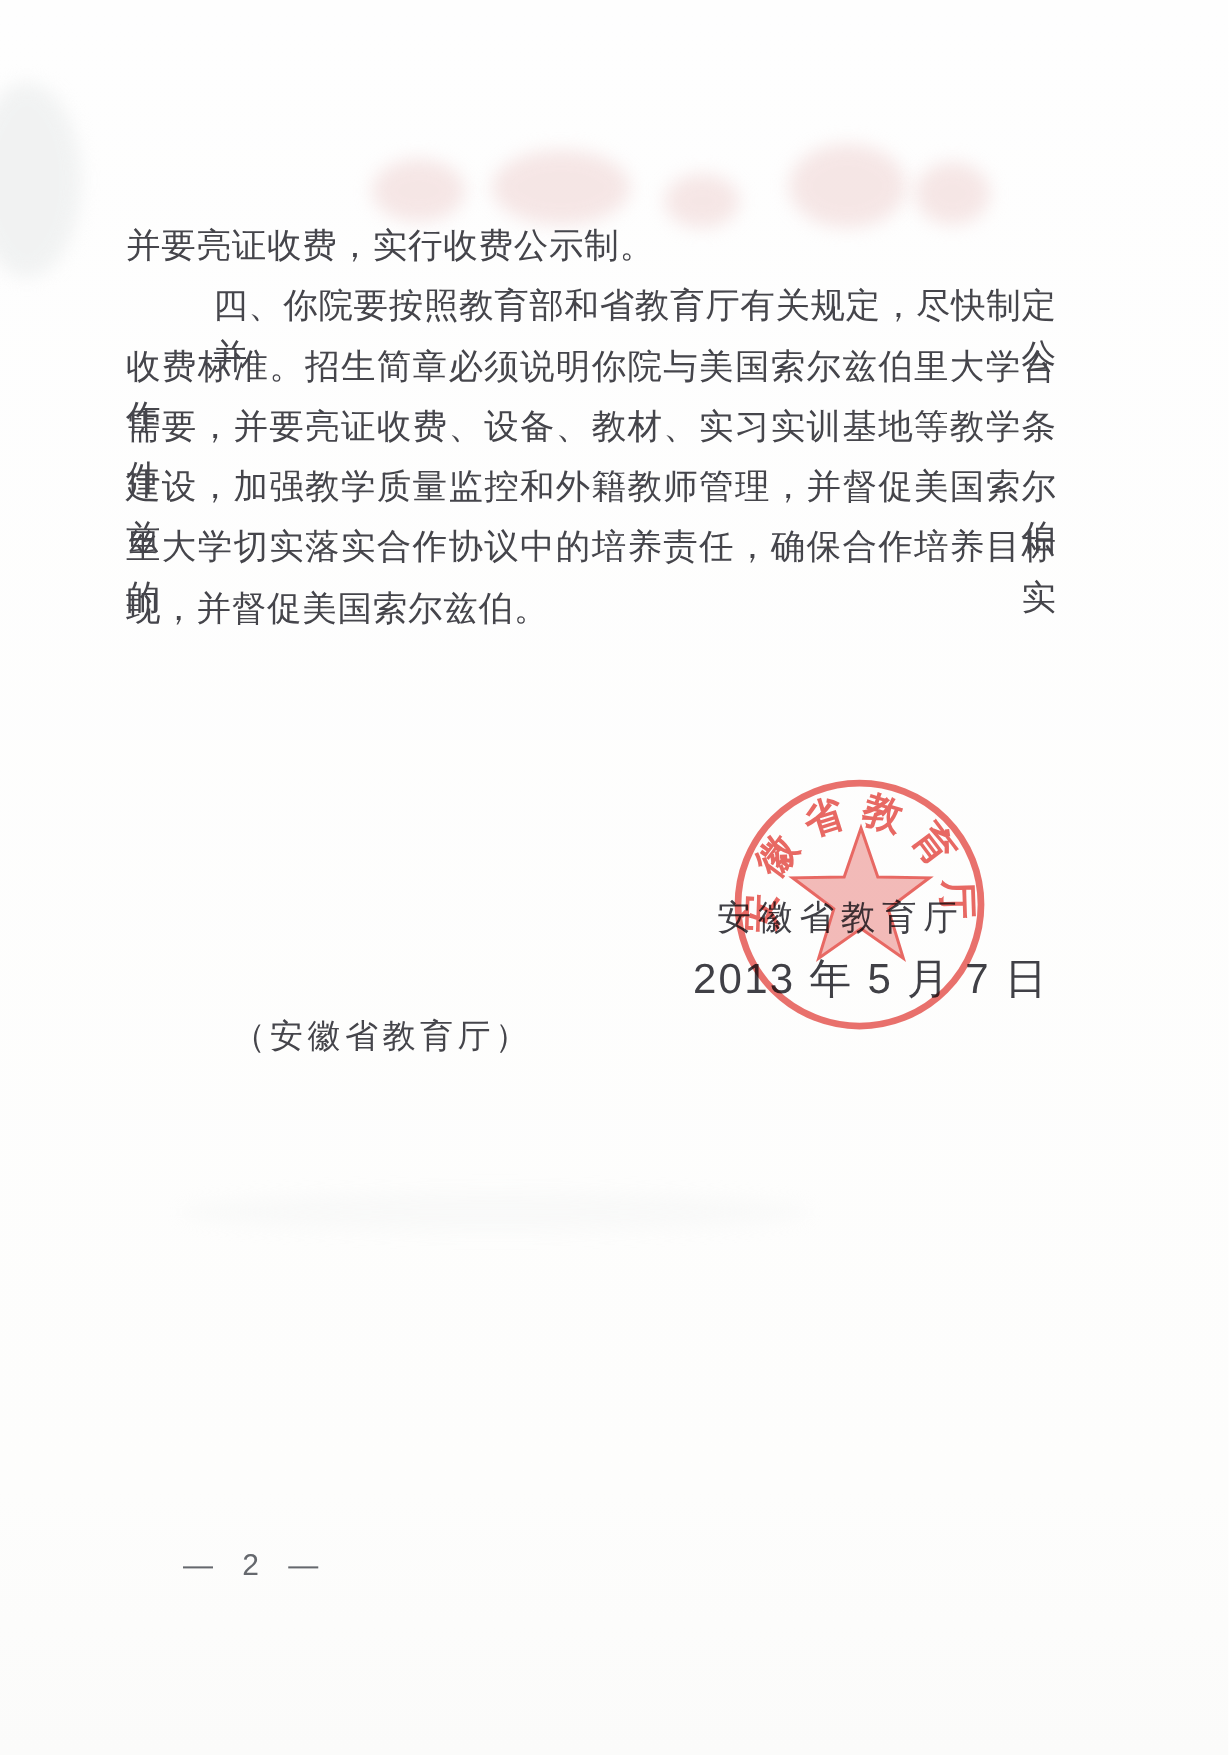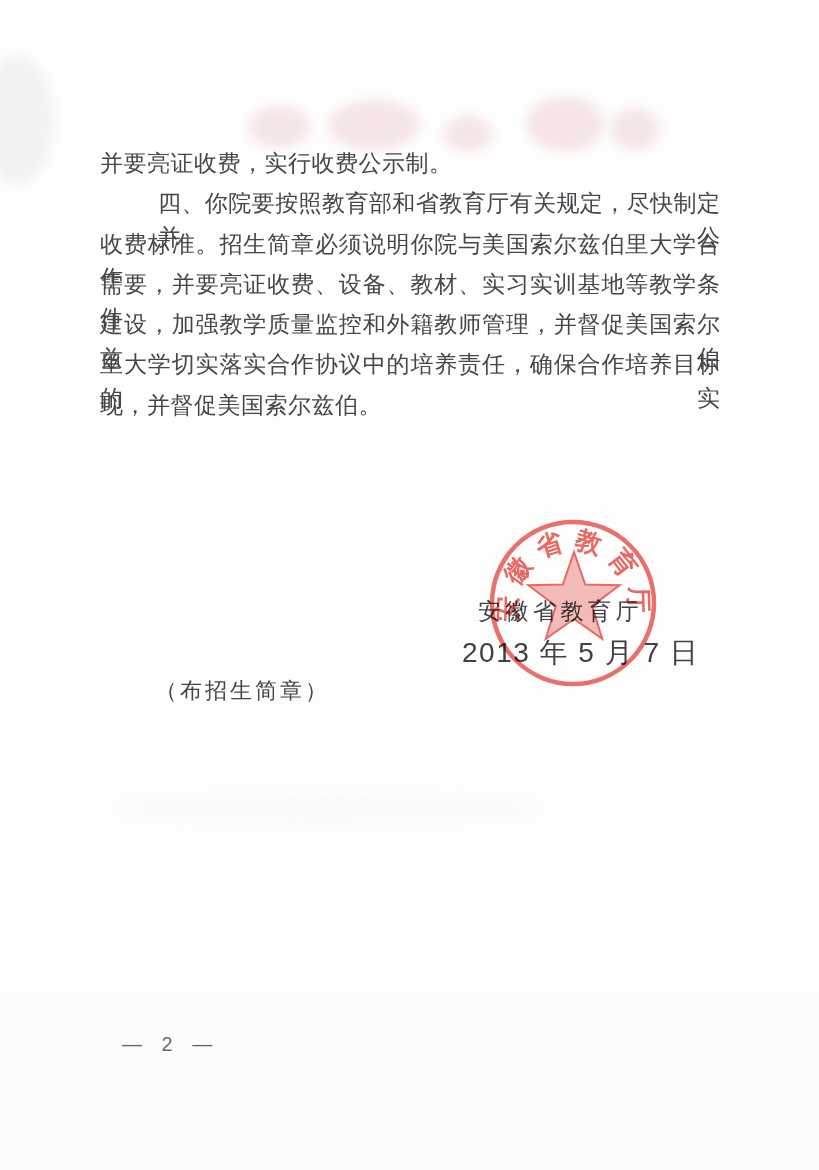--- a/index.html
+++ b/index.html
@@ -20,21 +20,21 @@
     position: absolute;
     border-radius: 50%;
     filter: blur(6px);
     pointer-events: none;
   }
   .smudge.pink { background: #efd3d2; opacity: 0.55; }
   .smudge.gray { background: #eceeee; opacity: 0.7; }
 
   .body-text {
     position: absolute;
-    left: 100px;
+    left: 84px;
     top: 146px;
     width: 620px;
     color: #45454b;
     font-size: 23px;
     letter-spacing: 0.5px;
   }
   .line {
     height: 40.3px;
     line-height: 34px;
     white-space: nowrap;
@@ -130,17 +130,17 @@
     <svg viewBox="0 0 180 180">
       <circle cx="89" cy="89" r="81" fill="none" stroke-width="4.5" opacity="0.9" stroke="#e6544f"></circle>
       <polygon points="90,38 101.2,70.6 135.6,71.2 108.1,91.9 118.2,124.8 90,105 61.8,124.8 71.9,91.9 44.4,71.2 78.8,70.6" fill-opacity="0.45" stroke-width="2" opacity="0.95" fill="#e6544f" stroke="#e6544f"></polygon>
       <path id="sealArcPath" d="M 33 103 A 57 57 0 1 1 145 103" fill="none" stroke="none"></path>
       <text class="seal-arc-text" text-anchor="middle" opacity="0.95" fill="#e6544f">
         <textPath href="#sealArcPath" startOffset="50%">安徽省教育厅</textPath>
       </text>
     </svg>
   </div>
 
-  <div class="disclosure">（布招生简章）</div>
+  <div class="disclosure">（安徽省教育厅）</div>
 
   <div class="pageno">— 2 —</div>
 
 </div>
 
 </body></html>

